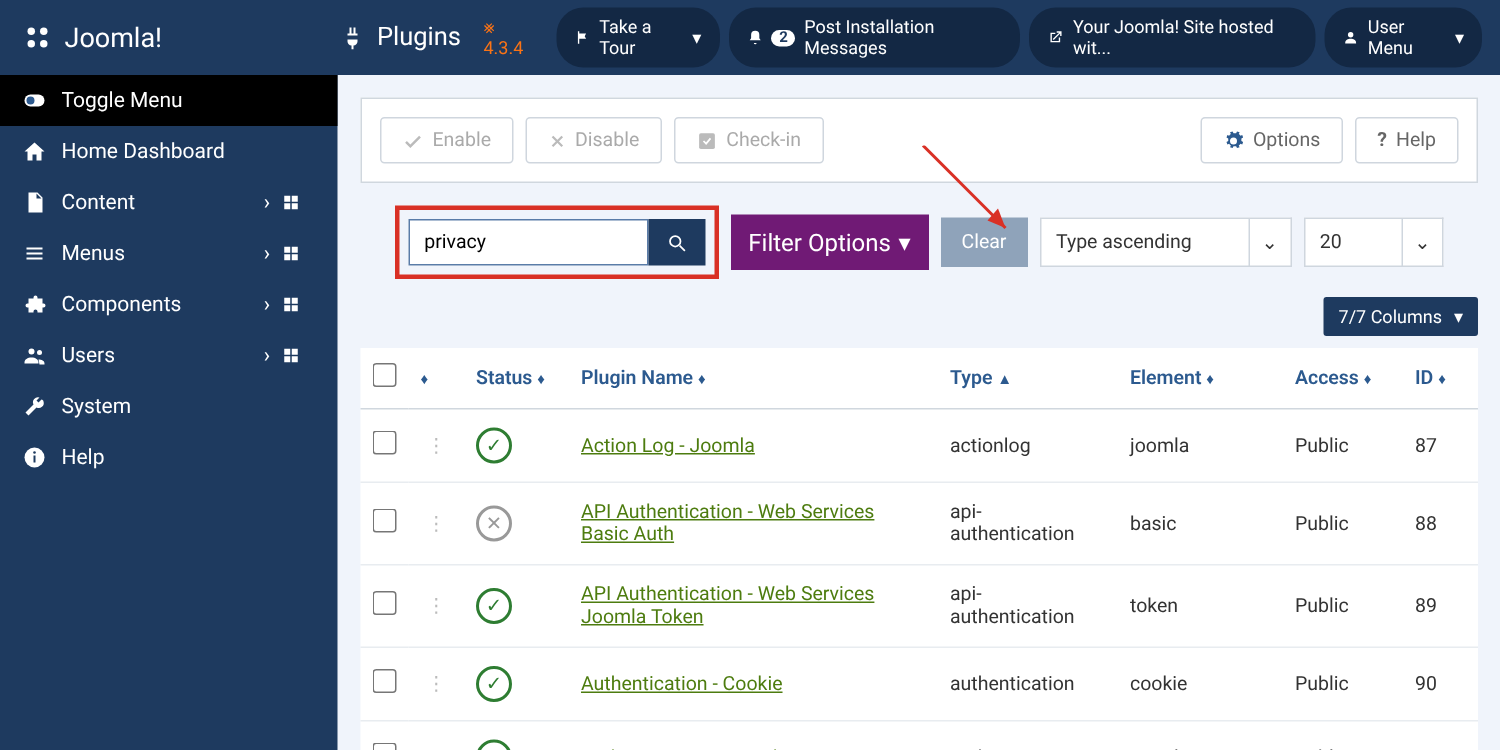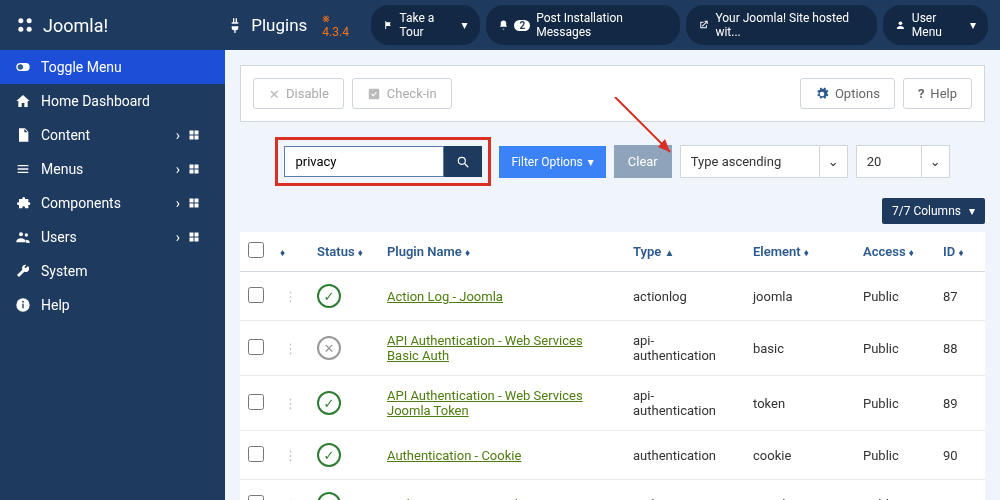--- a/index.html
+++ b/index.html
@@ -9,34 +9,34 @@
 .logo svg{margin-right:8px}
 .topbar-title{display:flex;align-items:center;padding:0 15px;font-size:17px}
 .topbar-title svg{margin-right:8px}
 .topbar-right{margin-left:auto;display:flex;align-items:center;gap:6px;padding-right:12px}
 .pill{background:#132844;border-radius:18px;padding:6px 12px;display:flex;align-items:center;gap:6px;font-size:12px;color:#fff;cursor:pointer}
 .badge{background:#fff;color:#1e3a5f;border-radius:8px;padding:0 5px;font-size:10px;font-weight:bold}
 .version{font-size:12px;color:#f97316;margin-right:8px}
 .layout{display:flex;height:calc(100vh - 50px)}
 .sidebar{width:225px;background:#1e3a5f;color:#fff;flex-shrink:0}
 .side-item{display:flex;align-items:center;padding:9px 15px;cursor:pointer;font-size:14px}
-.side-item.active{background:#1d4ed8}
+.side-item.active{background:#000000}
 .side-item svg{margin-right:10px;flex-shrink:0}
 .side-item .chev{margin-left:auto}
 .side-item .grid{margin-left:8px}
 .main{flex:1;overflow:auto;padding:0}
 .toolbar{background:#fff;border:1px solid #d0d7de;margin:15px 15px 0;padding:12px;display:flex;align-items:center;gap:8px}
 .btn{border:1px solid #cfd6de;background:#fff;padding:7px 14px;border-radius:3px;display:inline-flex;align-items:center;gap:6px;cursor:pointer;font-size:13px;color:#666}
 .btn.disabled{color:#aaa}
 .toolbar-right{margin-left:auto;display:flex;gap:8px}
 .filters{margin:15px 15px 0;display:flex;align-items:center;gap:8px;justify-content:center;position:relative}
 .searchwrap{border:3px solid #d93025;padding:6px;display:flex}
 .search{border:1px solid #5a7ca8;padding:7px 10px;width:160px;font-size:13px;outline:none}
 .searchbtn{background:#1e3a5f;color:#fff;border:none;width:38px;display:flex;align-items:center;justify-content:center;cursor:pointer}
-.fopt{background:#3b82f6;color:#fff;border:none;padding:9px 12px;display:flex;align-items:center;gap:5px;cursor:pointer;font-size:12px}
+.fopt{background:#701a75;color:#fff;border:none;padding:9px 12px;display:flex;align-items:center;gap:5px;cursor:pointer;font-size:16px}
 .clear{background:#8fa3ba;color:#fff;border:none;padding:9px 14px;cursor:pointer;font-size:13px}
 .sortsel{border:1px solid #cfd6de;background:#fff;padding:8px 30px 8px 10px;font-size:13px;width:140px}
 .selwrap{position:relative;display:flex}
 .selbtn{border:1px solid #cfd6de;border-left:none;background:#fff;padding:0 8px;display:flex;align-items:center;cursor:pointer}
 .limitsel{border:1px solid #cfd6de;background:#fff;padding:8px 10px;width:66px;text-align:left;font-size:13px}
 .colbtn-row{display:flex;justify-content:flex-end;margin:12px 15px 0}
 .colbtn{background:#1e3a5f;color:#fff;border:none;padding:6px 10px;font-size:12px;border-radius:2px;cursor:pointer;display:flex;align-items:center;gap:8px}
 .table{width:calc(100% - 30px);margin:8px 15px 0;background:#fff;border-collapse:collapse}
 .table th{text-align:left;padding:10px 8px;border-bottom:1px solid #d0d7de;color:#2c5a8f;font-weight:600;font-size:13px}
 .table td{padding:12px 8px;border-bottom:1px solid #e8ecf0;font-size:13px;vertical-align:middle}
@@ -181,20 +181,26 @@
           <rect x="11" y="10" width="2" height="7" fill="#1e3a5f"></rect>
           <circle cx="12" cy="7" r="1.3" fill="#1e3a5f"></circle>
         </svg>
       <span>Help</span>
     </div>
   </div>
 
   <div class="main">
     <div class="toolbar">
       <button class="btn disabled">
+        <svg width="14" height="14" viewBox="0 0 24 24" fill="#bbb">
+            <path d="M9 16l-4-4-2 2 6 6L21 8l-2-2z"></path>
+          </svg>
+        <span>Enable</span>
+      </button>
+      <button class="btn disabled">
         <svg width="12" height="12" viewBox="0 0 24 24" fill="#bbb">
             <path d="M19 6L6 19M6 6l13 13" stroke="#bbb" stroke-width="3"></path>
           </svg>
         <span>Disable</span>
       </button>
       <button class="btn disabled">
         <svg width="14" height="14" viewBox="0 0 24 24" fill="#bbb">
             <rect x="3" y="3" width="18" height="18" rx="2"></rect>
             <path d="M8 12l3 3 5-6" stroke="#fff" stroke-width="2" fill="none"></path>
           </svg>

